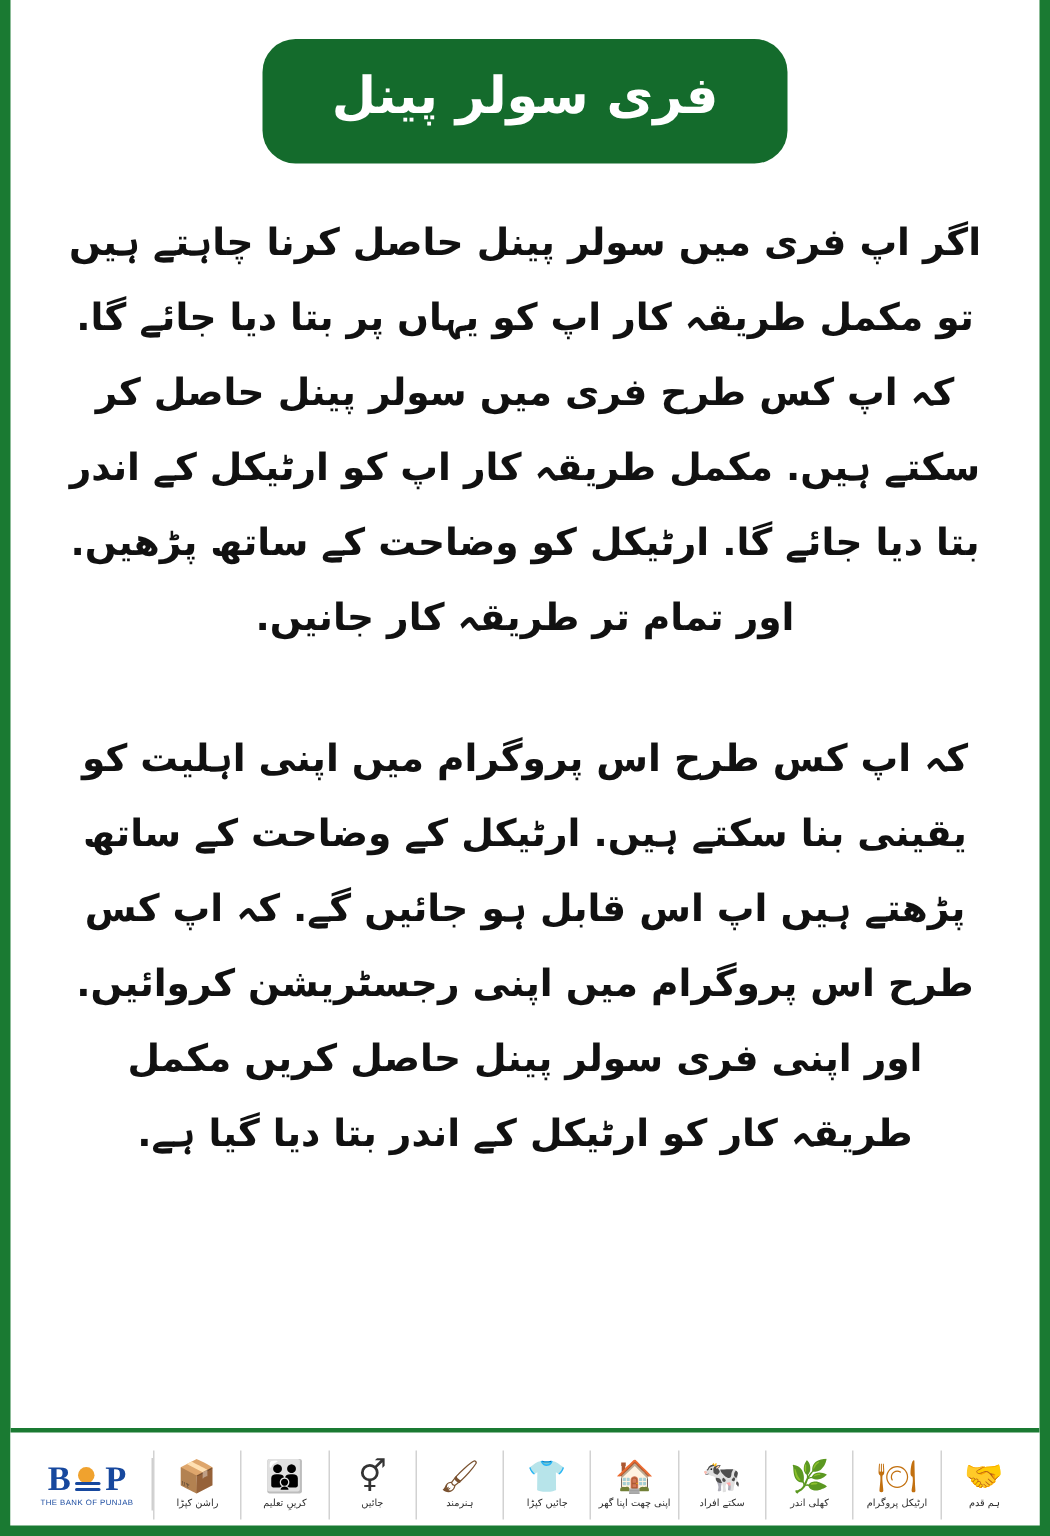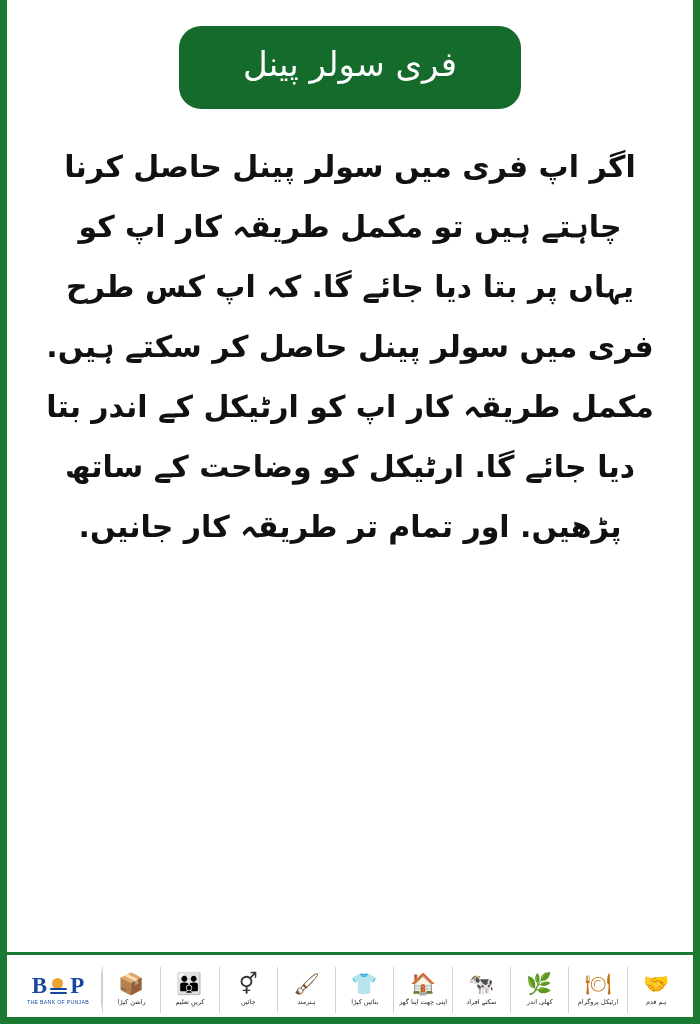--- a/index.html
+++ b/index.html
@@ -30,36 +30,36 @@
     justify-content: center;
     padding-top: 26px;
   }
   .title-badge {
     background: #146b2c;
     color: #ffffff;
     border-radius: 22px;
     padding: 14px 46px 20px 46px;
     font-size: 34px;
     line-height: 1.45;
-    font-weight: normal;
+    font-weight: bold;
     direction: rtl;
     text-align: center;
     font-family: "DejaVu Sans", sans-serif;
     letter-spacing: 0px;
     min-width: 250px;
   }
   .content {
     flex: 1;
     padding: 28px 34px 0 34px;
     direction: rtl;
     text-align: justify;
     text-align-last: center;
   }
   .para {
-    font-size: 30px;
+    font-size: 25px;
     line-height: 2.0;
     color: #111111;
     direction: rtl;
     text-align: center;
     margin: 0 0 42px 0;
     font-family: "DejaVu Sans", sans-serif;
     font-weight: 600;
   }
   .para.second {
     margin-top: 44px;
@@ -171,20 +171,21 @@
 <body>
 
 <div class="page">
 
   <div class="title-wrap">
     <div class="title-badge">فری سولر پینل</div>
   </div>
 
   <div class="content">
     <p class="para first">اگر اپ فری میں سولر پینل حاصل کرنا چاہتے ہیں تو مکمل طریقہ کار اپ کو یہاں پر بتا دیا جائے گا. کہ اپ کس طرح فری میں سولر پینل حاصل کر سکتے ہیں. مکمل طریقہ کار اپ کو ارٹیکل کے اندر بتا دیا جائے گا. ارٹیکل کو وضاحت کے ساتھ پڑھیں. اور تمام تر طریقہ کار جانیں.</p>
+    <p class="para second">کہ اپ کس طرح اس پروگرام میں اپنی اہلیت کو یقینی بنا سکتے ہیں. ارٹیکل کے وضاحت کے ساتھ پڑھتے ہیں اپ اس قابل ہو جائیں گے. کہ اپ کس طرح اس پروگرام میں اپنی رجسٹریشن کروائیں. اور اپنی فری سولر پینل حاصل کریں مکمل طریقہ کار کو ارٹیکل کے اندر بتا دیا گیا ہے.</p>
   </div>
 
   <div class="footer">
 
     <div class="logo-cell bop">
       <div class="bop-mark">
         <span class="bop-letter">B</span>
         <span class="bop-sun">
           <span class="sun-dot"></span>
           <span class="wave w1"></span>
@@ -220,21 +221,21 @@
 
     <div class="logo-cell">
       <span class="glyph g-brown">🖌</span>
       <span class="cap">ہنرمند</span>
     </div>
 
     <div class="divider"></div>
 
     <div class="logo-cell">
       <span class="glyph g-blue">👕</span>
-      <span class="cap">بنائیں کپڑا</span>
+      <span class="cap">جائیں کپڑا</span>
     </div>
 
     <div class="divider"></div>
 
     <div class="logo-cell">
       <span class="glyph g-brown">🏠</span>
       <span class="cap">اپنی چھت اپنا گھر</span>
     </div>
 
     <div class="divider"></div>

